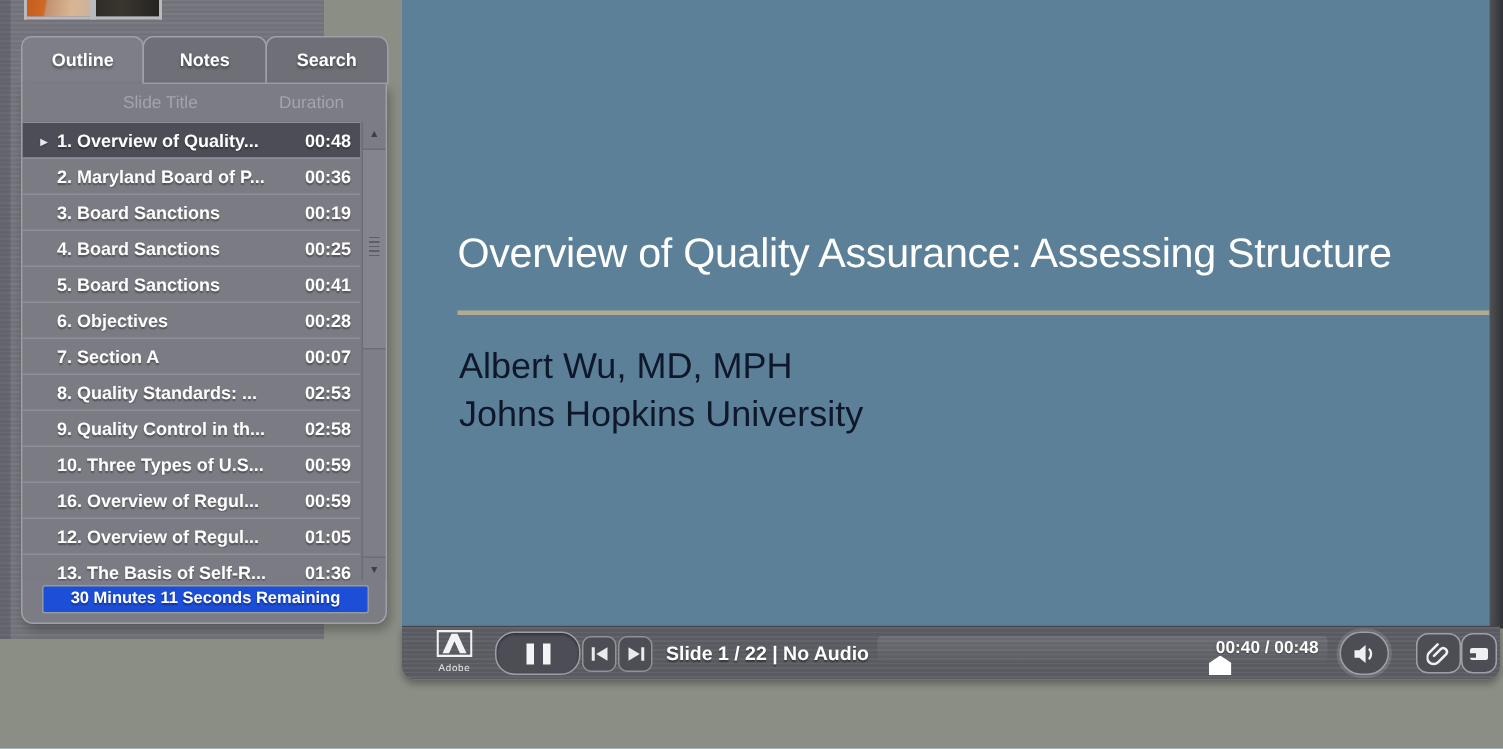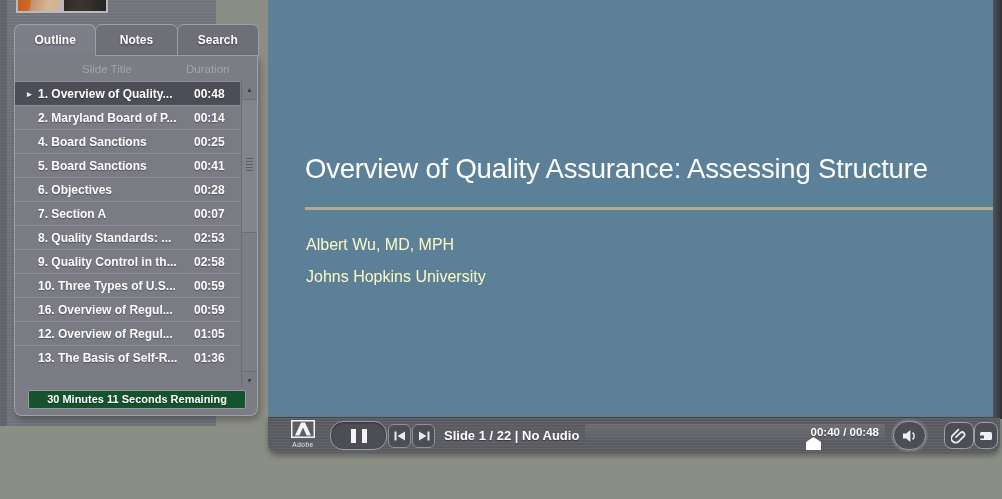--- a/index.html
+++ b/index.html
@@ -26,43 +26,43 @@
   .cols .c-title{position:absolute;left:26px;top:7px;margin-left:41px;}
   .cols .c-dur{position:absolute;left:171px;top:7px;}
 
   .list{position:relative;height:306px;overflow:hidden;}
   .row{height:24px;box-sizing:border-box;display:flex;align-items:center;
        margin-right:17px;padding:0 6px 0 12px;border-top:1px solid #8e8f98;
        background:#7a7b83;font-size:12px;font-weight:bold;color:#fff;
        text-shadow:0 1px 1px rgba(0,0,0,.35);cursor:pointer;}
   .row .marker{width:11px;font-size:9px;color:#e9e9ec;}
   .row .t{flex:1;white-space:nowrap;overflow:hidden;}
-  .row .d{width:40px;}
+  .row .d{width:40px;text-align:right;}
   .row.current{background:#4c4d56;}
 
   .sb{position:absolute;right:0;top:0;width:16px;height:309px;background:#7e7f86;
       border-left:1px solid #6c6d75;box-sizing:border-box;}
   .sb-up,.sb-down{position:absolute;left:0;width:100%;height:18px;background:#7b7c84;
       font-size:7px;color:#3f4047;text-align:center;line-height:18px;cursor:pointer;}
   .sb-up{top:0;border-bottom:1px solid #6c6d75;}
   .sb-down{bottom:0;border-top:1px solid #6c6d75;}
   .sb-thumb{position:absolute;left:0;right:0;top:19px;height:132px;background:#83848c;
       border-bottom:1px solid #6c6d75;cursor:grab;}
   .grip{position:absolute;left:4px;right:4px;top:58px;height:13px;
       background:repeating-linear-gradient(180deg,#5d5e66 0 1px,transparent 1px 3px);}
 
-  .remaining{margin:3px 11px 0 13px;height:17px;background:#14532d;border:1px solid #979aa3;
+  .remaining{margin:3px 11px 0 13px;height:17px;background:#1d4ed8;border:1px solid #979aa3;
       border-radius:2px;font-size:11px;font-weight:bold;color:#fff;text-align:center;
       line-height:16px;text-shadow:0 1px 1px rgba(0,0,0,.35);}
 
   
   .slide{position:absolute;left:268px;top:0;width:725px;height:417px;background:#5d8099;}
   .slide-title{position:absolute;left:37px;top:153px;font-size:27.5px;letter-spacing:-.2px;color:#ffffff;}
   .slide-rule{position:absolute;left:37px;right:0;top:207px;height:3px;background:#b3ab90;}
-  .authors{position:absolute;left:38px;top:229px;font-size:16px;line-height:31.5px;color:#fef9c3;}
+  .authors{position:absolute;left:38px;top:229px;font-size:24px;line-height:31.5px;color:#0f172a;}
 
   .right-edge{position:absolute;left:993px;top:0;width:9px;height:419px;
       background:linear-gradient(90deg,#515256,#313236);}
 
   
   .controlbar{position:absolute;left:268px;top:417px;width:732px;height:36px;
       background:repeating-linear-gradient(180deg,#63646b 0 1px,#5a5b61 1px 3px);
       border-top:1px solid #44454b;border-radius:0 0 9px 9px;
       box-shadow:0 3px 5px rgba(0,0,0,.3);box-sizing:border-box;}
   .controlbar button{padding:0;cursor:pointer;}
@@ -116,21 +116,26 @@
 
         <div class="list">
           <div class="row current">
             <span class="marker">▸</span>
             <span class="t">1. Overview of Quality...</span>
             <span class="d">00:48</span>
           </div>
           <div class="row">
             <span class="marker"></span>
             <span class="t">2. Maryland Board of P...</span>
-            <span class="d">00:14</span>
+            <span class="d">00:36</span>
+          </div>
+          <div class="row">
+            <span class="marker"></span>
+            <span class="t">3. Board Sanctions</span>
+            <span class="d">00:19</span>
           </div>
           <div class="row">
             <span class="marker"></span>
             <span class="t">4. Board Sanctions</span>
             <span class="d">00:25</span>
           </div>
           <div class="row">
             <span class="marker"></span>
             <span class="t">5. Board Sanctions</span>
             <span class="d">00:41</span>

